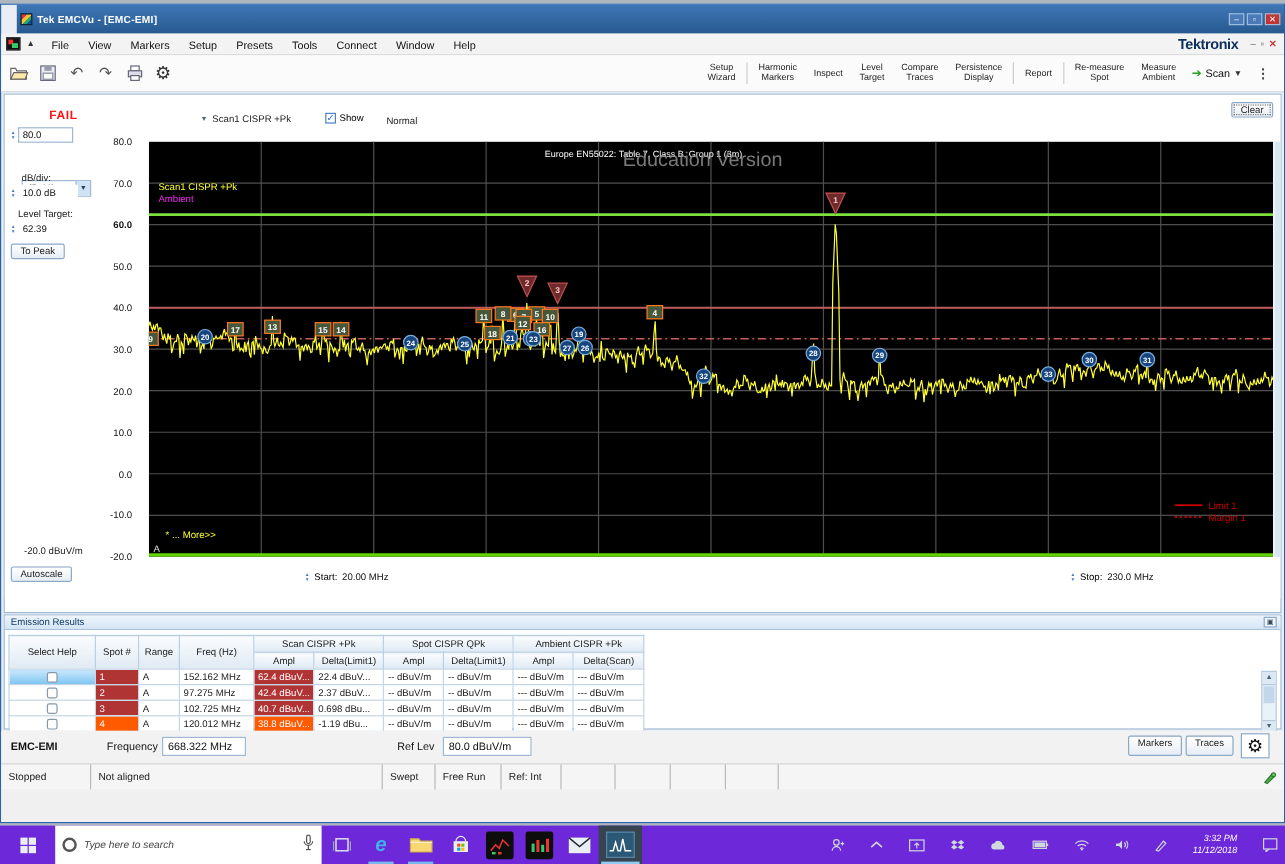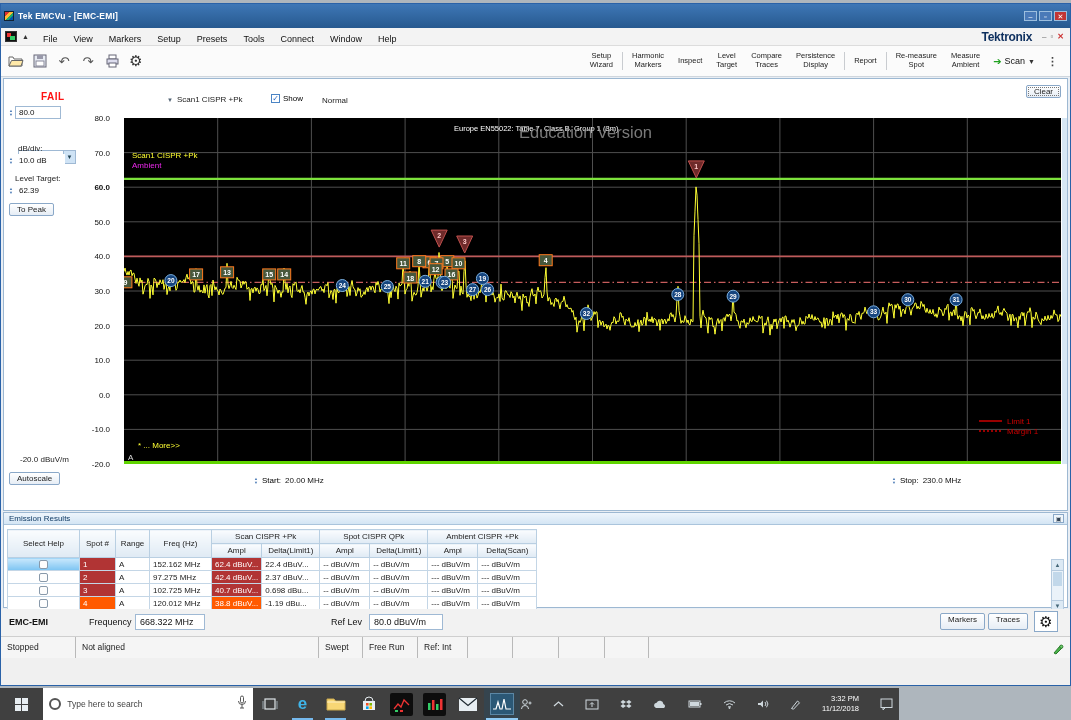--- a/index.html
+++ b/index.html
@@ -1,21 +1,21 @@
 <!DOCTYPE html>
 <html><head>
 <meta charset="utf-8">
 <style>
   * { margin:0; padding:0; box-sizing:border-box; }
   html,body { width:1071px; height:720px; overflow:hidden; font-family:"Liberation Sans",sans-serif; }
   .desktop { position:relative; width:1071px; height:720px; background:#aeb6bd; }
   .app-window { position:absolute; left:0; top:3px; width:1071px; height:683px; border:1px solid #2a62a8; background:#e9eef4; display:flex; flex-direction:column; }
 
   
-  .titlebar { height:14px; background:linear-gradient(#3e77b6,#27598f); display:flex; align-items:center; padding:12px 3px; color:#fff; }
+  .titlebar { height:14px; background:linear-gradient(#3e77b6,#27598f); display:flex; align-items:center; padding:12px 3px; color:#fff;margin-left:13px; }
   .tb-appico { width:10px; height:10px; margin-right:4px; background:linear-gradient(135deg,#d33 0 30%,#fb3 30% 55%,#2a6 55% 75%,#05a 75%); border:1px solid #123; }
   .tb-title { font-size:8.5px; font-weight:bold; letter-spacing:.2px; }
   .tb-winbtns { margin-left:auto; display:flex; gap:2px; }
   .wbtn { width:13px; height:10px; font-size:7px; line-height:9px; text-align:center; color:#fff; background:#4a7ab8; border:1px solid #9cbede; }
   .wbtn.close { background:#c13535; }
 
   
   .menubar { height:18px; background:#f3f3f3; border-bottom:1px solid #dcdcdc; display:flex; align-items:center; padding:0 4px; }
   .mb-appico { width:12px; height:11px; background:#111; border:1px solid #333; margin-right:3px; position:relative; }
   .mb-appico:before { content:""; position:absolute; left:1px; top:1px; width:4px; height:4px; background:#e33; }
@@ -112,21 +112,21 @@
   .gearbtn .uic { font-size:15px; color:#111; }
 
   
   .statusbar { height:22px; background:#f5f5f5; border-top:1px solid #cfcfcf; display:flex; align-items:stretch; }
   .status-cell { border-right:1px solid #b9b9b9; font-size:8.5px; color:#222; padding:5px 0 0 6px; overflow:hidden; white-space:nowrap; }
   .status-fill { flex:1; position:relative; }
   .status-penicon { position:absolute; right:6px; top:4px; }
   .win-filler { flex:1; background:#f0f0f0; }
 
   
-  .taskbar { position:absolute; left:0; bottom:0; width:899px; height:32px; background:#404040; display:flex; align-items:stretch; }
+  .taskbar { position:absolute; left:0; bottom:0; width:1071px; height:32px; background:#6d28d9; display:flex; align-items:stretch;font-style:italic; }
   .tk-start { width:46px; display:flex; align-items:center; justify-content:center; }
   .winlogo { display:grid; grid-template-columns:6px 6px; grid-template-rows:6px 6px; gap:1px; }
   .winlogo span { background:#e8eef2; }
   .tk-search { width:222px; background:#fff; display:flex; align-items:center; padding:0 6px; gap:6px; }
   .cortana { width:12px; height:12px; border:2px solid #555; border-radius:50%; }
   .tk-search .stext { font-size:8.5px; color:#444; flex:1; }
   .tk-apps { display:flex; align-items:stretch; }
   .tk-app { width:33px; display:flex; align-items:center; justify-content:center; position:relative; }
   .tk-app.lined:after { content:""; position:absolute; bottom:0; left:6px; right:6px; height:2px; background:#76b9ed; }
   .tk-app.active { background:#35444e; width:36px; }

